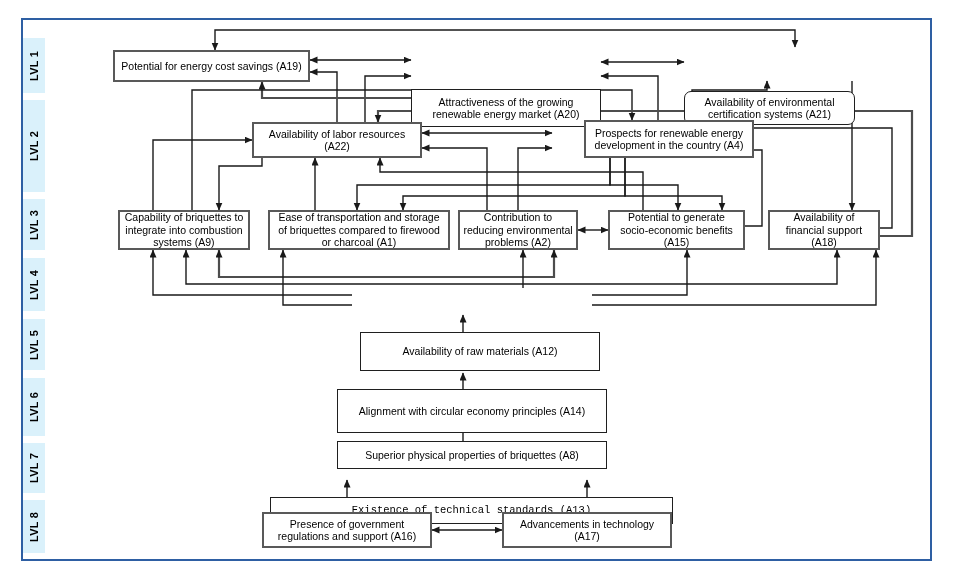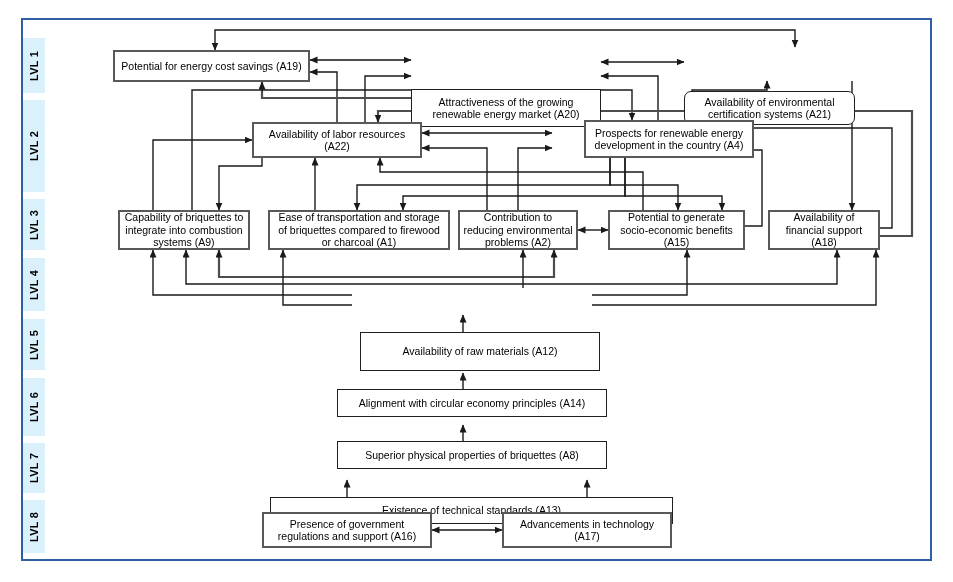--- a/index.html
+++ b/index.html
@@ -122,27 +122,27 @@
       </div>
       <div class="node bold" style="left: 608px; top: 210px; width: 137px; height: 40px;">
         <span>Potential to generate socio-economic benefits (A15)</span>
       </div>
       <div class="node bold" style="left: 768px; top: 210px; width: 112px; height: 40px;">
         <span>Availability of financial support (A18)</span>
       </div>
       <div class="node thin" style="left: 360px; top: 288px; width: 240px; height: 39px; text-align: right;">
         <span>Availability of raw materials (A12)</span>
       </div>
-      <div class="node thin" style="left: 337px; top: 345px; width: 270px; height: 28px;">
+      <div class="node thin" style="left: 337px; top: 345px; width: 270px; height: 44px;">
         <span>Alignment with circular economy principles (A14)</span>
       </div>
       <div class="node thin" style="left: 337px; top: 397px; width: 270px; height: 28px;">
         <span>Superior physical properties of briquettes (A8)</span>
       </div>
-      <div class="node thin" style="left: 270px; top: 453px; width: 403px; height: 27px;">
+      <div class="node thin" style="left: 270px; top: 453px; width: 403px; height: 27px; font-family: Liberation Mono, monospace;">
         <span>Existence of technical standards (A13)</span>
       </div>
       <div class="node bold" style="left: 262px; top: 512px; width: 170px; height: 36px;">
         <span>Presence of government regulations and support (A16)</span>
       </div>
       <div class="node bold" style="left: 502px; top: 512px; width: 170px; height: 36px;">
         <span>Advancements in technology (A17)</span>
       </div>
     </div>
 </div>

